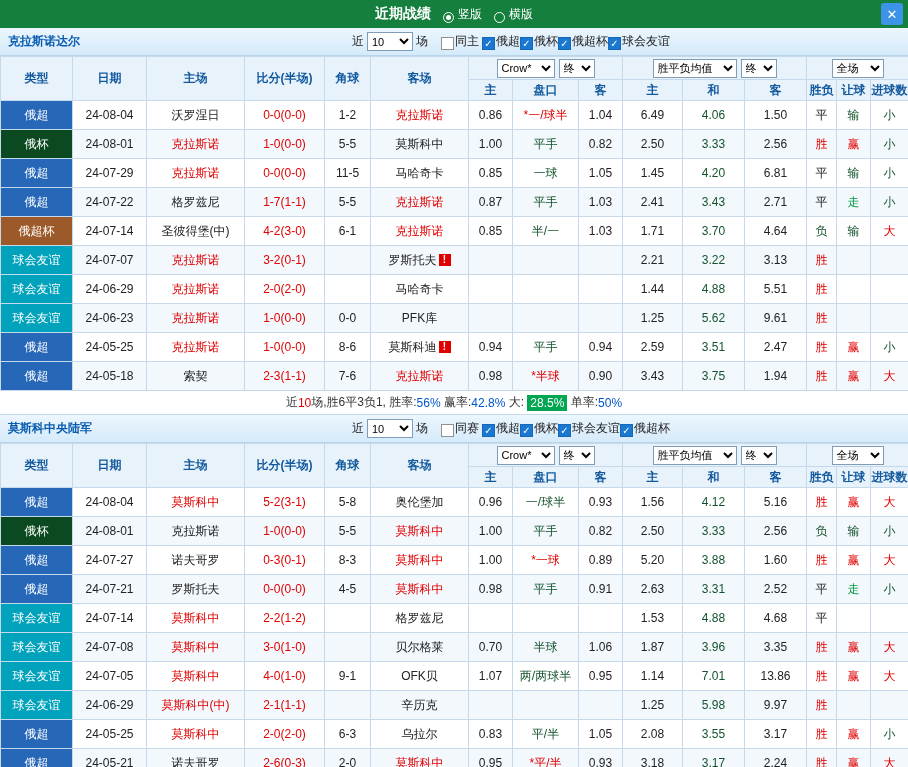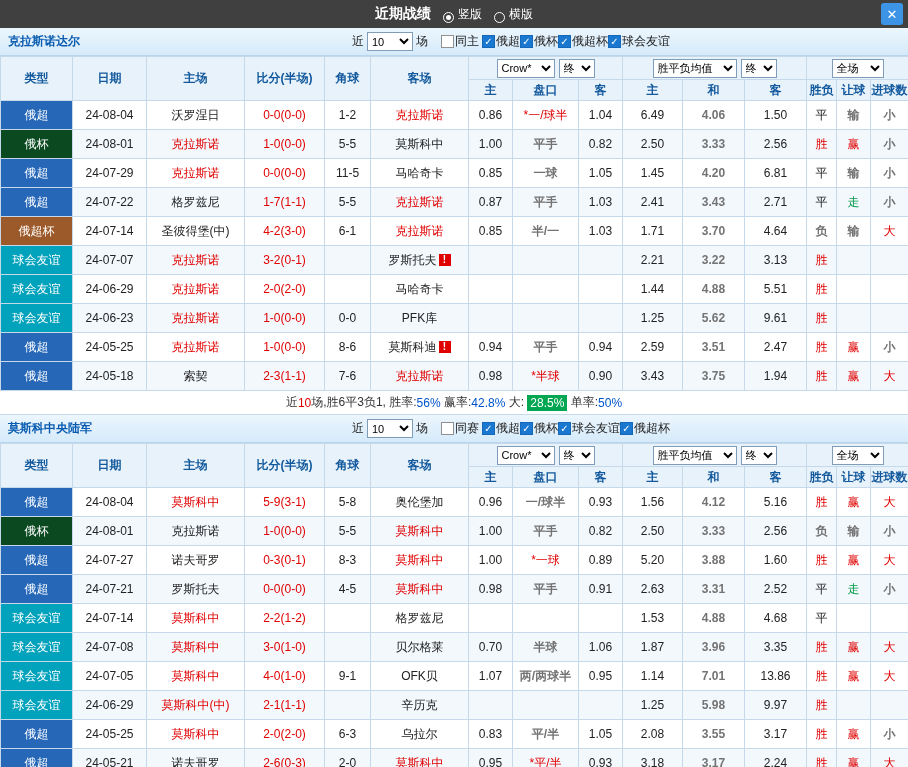--- a/index.html
+++ b/index.html
@@ -1,53 +1,53 @@
 <!DOCTYPE html>
 <html><head>
 <meta charset="utf-8">
 <style>
   html,body{margin:0;padding:0;}
   body{width:908px;height:767px;overflow:hidden;background:#fff;
        font-family:"Liberation Sans","DejaVu Sans",sans-serif;font-size:12px;color:#222;}
   
-  .titlebar{height:28px;background:#404040;position:relative;display:flex;align-items:center;justify-content:center;color:#fff;}
+  .titlebar{height:28px;background:#15803d;position:relative;display:flex;align-items:center;justify-content:center;color:#fff;}
   .tb-title{font-size:14px;font-weight:bold;}
   .radio-opt{display:inline-flex;align-items:flex-end;margin-left:12px;cursor:pointer;font-size:12px;}
   .radio{width:11px;height:11px;border:1px solid #fff;border-radius:50%;display:inline-block;margin-right:4px;position:relative;box-sizing:border-box;}
   .radio.sel::after{content:"";position:absolute;left:2px;top:2px;right:2px;bottom:2px;background:#fff;border-radius:50%;}
   .close-btn{position:absolute;right:5px;top:3px;width:22px;height:22px;background:#3d93e6;border-radius:3px;color:#fff;
              font-size:13px;font-weight:bold;display:flex;align-items:center;justify-content:center;cursor:pointer;}
   
   .sec-head{height:27px;background:linear-gradient(#ecf6fd,#d5eafa);border-bottom:1px solid #b9d6ec;position:relative;display:flex;align-items:center;}
   .team-name{color:#0a5cb0;font-weight:bold;font-size:12px;margin-left:8px;}
   .filters{position:absolute;left:352px;top:0;height:100%;display:flex;align-items:center;}
   .filters > *{margin-right:3px;}
   select{font-size:11px;height:19px;border:1px solid #7f9db9;background:#fff;color:#000;font-family:inherit;}
-  .cb-wrap{display:inline-flex;align-items:center;cursor:pointer;font-family:Liberation Serif, serif;}
+  .cb-wrap{display:inline-flex;align-items:flex-end;cursor:pointer;font-family:Liberation Serif, serif;}
   .cb{width:13px;height:13px;border:1px solid #919191;background:#fff;display:inline-flex;align-items:center;justify-content:center;
       font-size:10px;line-height:1;box-sizing:border-box;margin-right:1px;}
   .cb.checked{background:#1b78d0;border-color:#1567b8;color:#fff;}
   .same-cb{margin-left:10px;}
   
   table{width:908px;border-collapse:collapse;table-layout:fixed;}
   th,td{border:1px solid #c6d9ea;text-align:center;overflow:hidden;white-space:nowrap;padding:0;}
   thead th{background:#e8f2fb;color:#11589c;font-weight:bold;font-size:12px;}
   thead tr.hdr-ctrl th{height:22px;}
   thead tr.hdr-lbl th{height:20px;}
   tbody td{height:28px;font-size:12px;}
   tbody tr:nth-child(even){background:#f3f8fd;}
   .grp-sels{display:flex;align-items:center;justify-content:center;gap:4px;}
   
   .t-blue{background:#2667b8;color:#fff;}
   .t-green{background:#0b4a21;color:#fff;}
   .t-brown{background:#9c5a2a;color:#fff;}
   .t-teal{background:#00a2bc;color:#fff;}
   
   .red{color:#e00000;}
-  .blue{color:#737373;font-weight:bold;}
+  .blue{color:#14532d;}
   .green{color:#009944;}
   .badge-excl{display:inline-block;min-width:12px;height:12px;background:#e00000;color:#fff;font-size:10px;line-height:12px;
               font-weight:bold;margin-left:2px;vertical-align:1px;}
   
   .summary{height:23px;display:flex;align-items:center;justify-content:center;font-size:12px;border-bottom:1px solid #c6d9ea;background:#fff;}
   .summary span{white-space:pre;}
   .s-plain{color:#333;}
   .s-red{color:#e00000;}
   .s-blue{color:#0055cc;}
   .s-green-badge{background:#00a651;color:#fff;padding:1px 3px;}
@@ -419,21 +419,21 @@
         <th>胜负</th>
         <th>让球</th>
         <th>进球数</th>
       </tr>
     </thead>
     <tbody>
         <tr>
           <td class="t-blue">俄超</td>
           <td>24-08-04</td>
           <td class="red">莫斯科中</td>
-          <td class="red">5-9(3-1)</td>
+          <td class="red">5-2(3-1)</td>
           <td>5-8</td>
           <td>奥伦堡加</td>
           <td>0.96</td>
           <td class="blue">一/球半</td>
           <td>0.93</td>
           <td>1.56</td>
           <td class="blue">4.12</td>
           <td>5.16</td>
           <td class="red">胜</td>
           <td class="red">赢</td>

